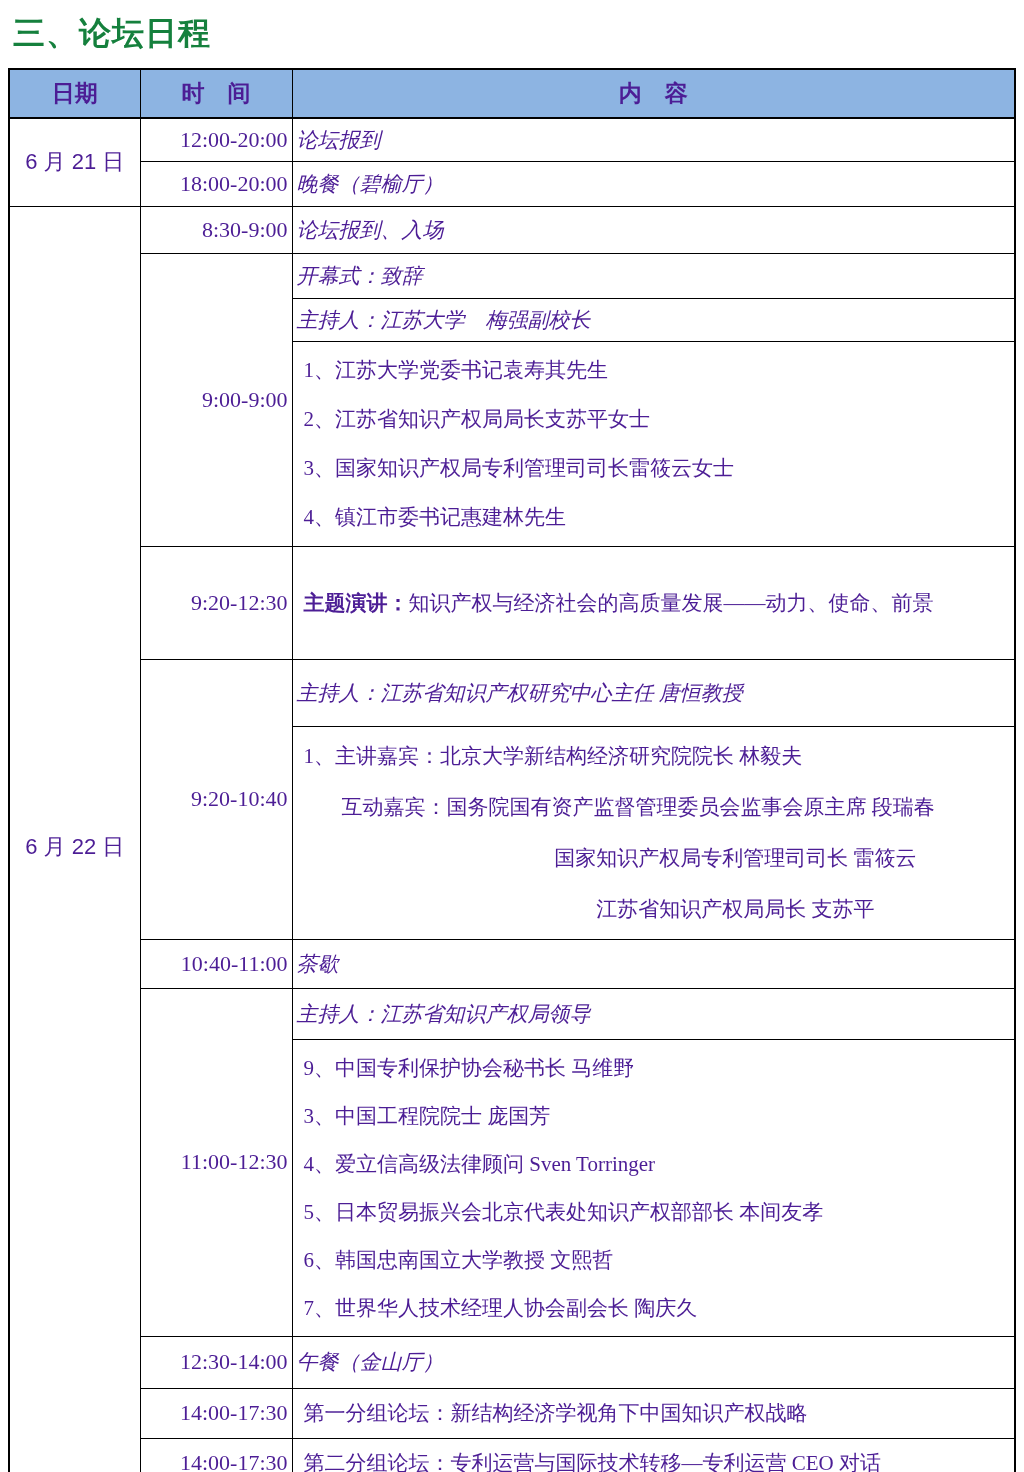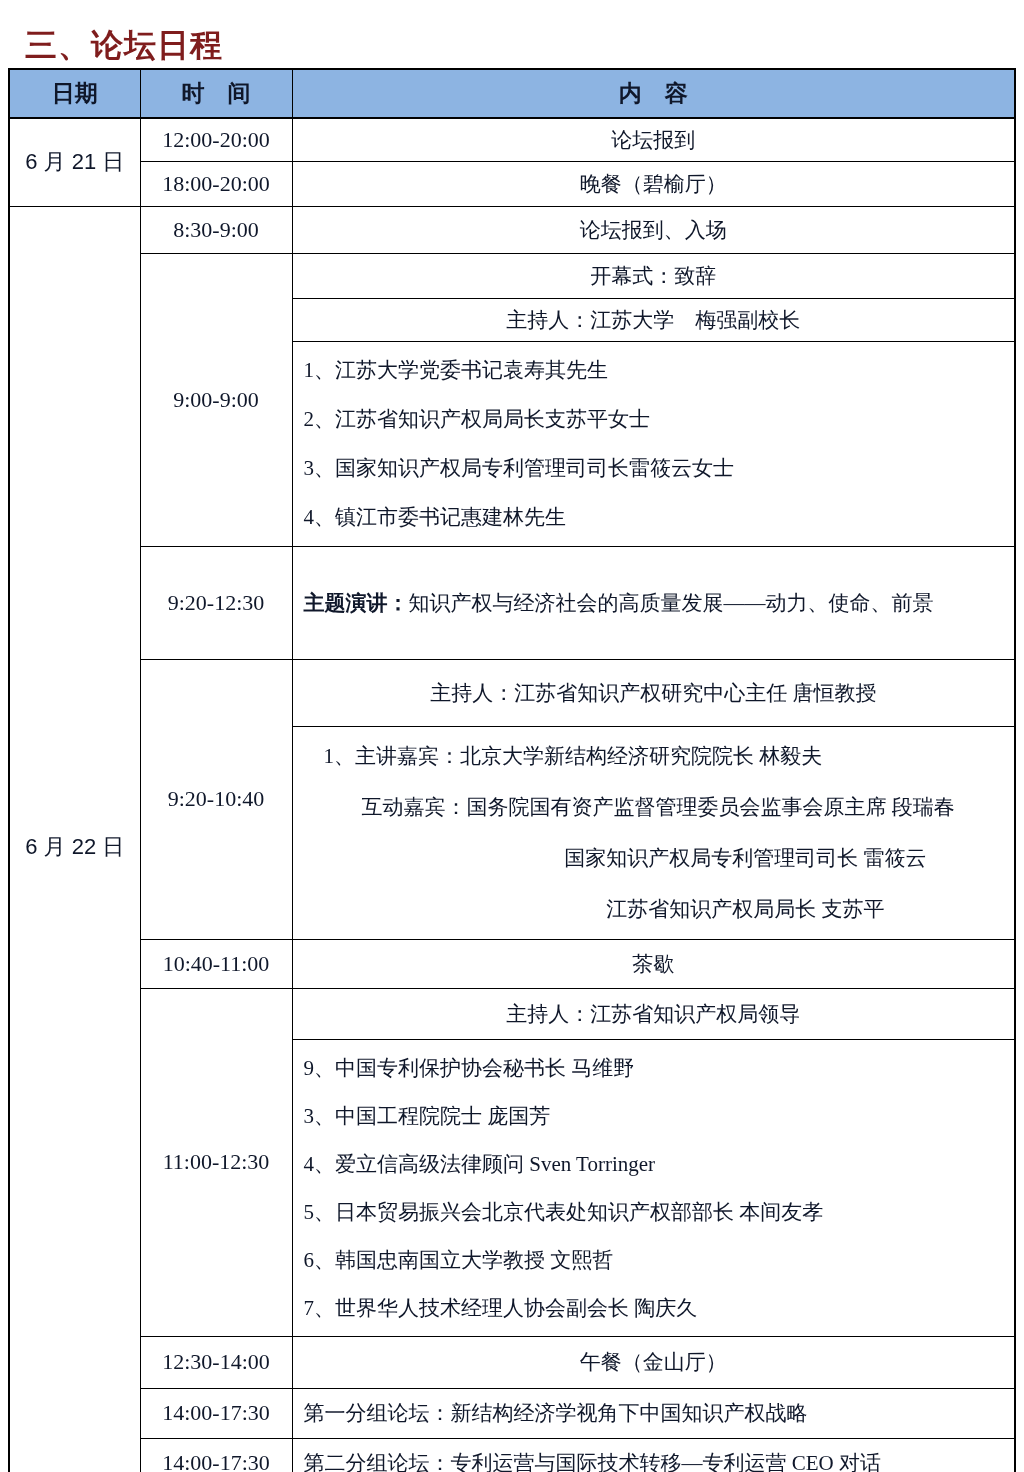--- a/index.html
+++ b/index.html
@@ -13,73 +13,73 @@
     width:1024px;height:1472px;
     background:var(--page-bg);
     color:var(--text);
     font-family:"Liberation Serif", serif;
     overflow:hidden;
     position:relative;
   }
   .title{
     position:absolute;
     left:9px;top:8px;
-    margin:16px;
+    margin:4px;
     font-family:"Liberation Sans", sans-serif;
     font-weight:bold;
     font-size:32px;
     letter-spacing:1px;
-    color:#7f1d1d;
+    color:#15803d;
   }
   table.sched{
     position:absolute;
     left:8px;top:68px;
     width:1008px;
     border-collapse:collapse;
     table-layout:fixed;
     border:2px solid var(--border);
   }
   .sched th,.sched td{
     border:1px solid var(--border);
     padding:4px;
     vertical-align:middle;
     font-size:21px;
-    color:#0f172a;
+    color:#4c1d95;
   }
   .sched th{
     background:var(--header-bg);
     font-family:"Liberation Sans", sans-serif;
     font-weight:bold;
     font-size:23px;
     text-align:center;
     border-bottom:2px solid var(--border);
   }
   col.col-date{width:131px;}
   col.col-time{width:152px;}
   td.date{
     text-align:center;
     font-size:22px;
     font-family:Liberation Sans, sans-serif;
   }
   td.time{
-    text-align:center;
+    text-align:right;
     font-size:22px;
     font-family:"Liberation Serif", serif;
   }
-  td.center{text-align:center;}
+  td.center{font-style:italic;}
   td.left{text-align:left;padding-left:11px;margin-top:40px;}
   td.listcell{padding-left:0;}
   .line{
     text-align:left;
     line-height:49px;
     white-space:nowrap;
     padding-left:11px;
   }
   .lines-4 .line{line-height:49px;}
-  .lines-guest .line{line-height:51px;margin-left:20px;}
+  .lines-guest .line{line-height:51px;}
   .lines-6 .line{line-height:48px;}
   .pl-guest2{padding-left:49px;}
   .pl-guest3{padding-left:168px;text-align:center;}
   .bold{font-weight:bold;}
 </style>
 </head>
 <body>
 
 <h1 class="title">三、论坛日程</h1>
 

